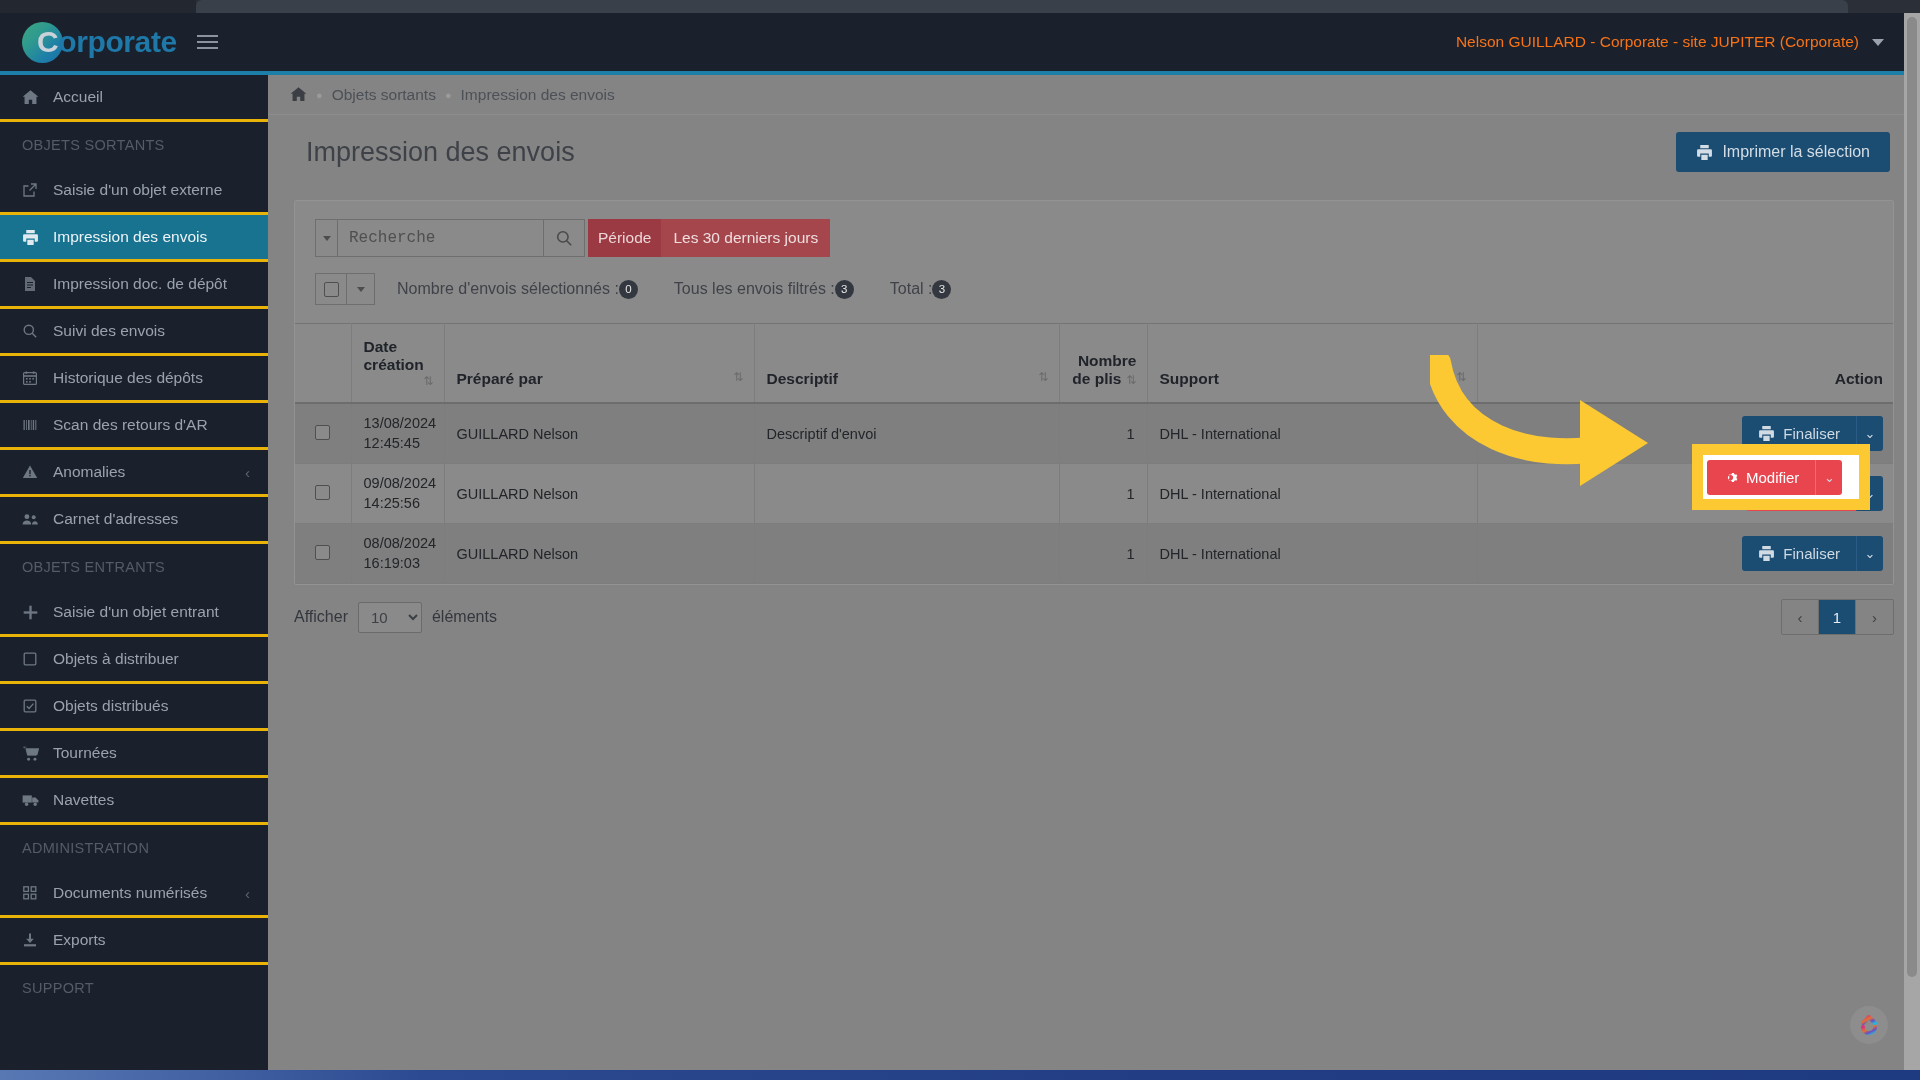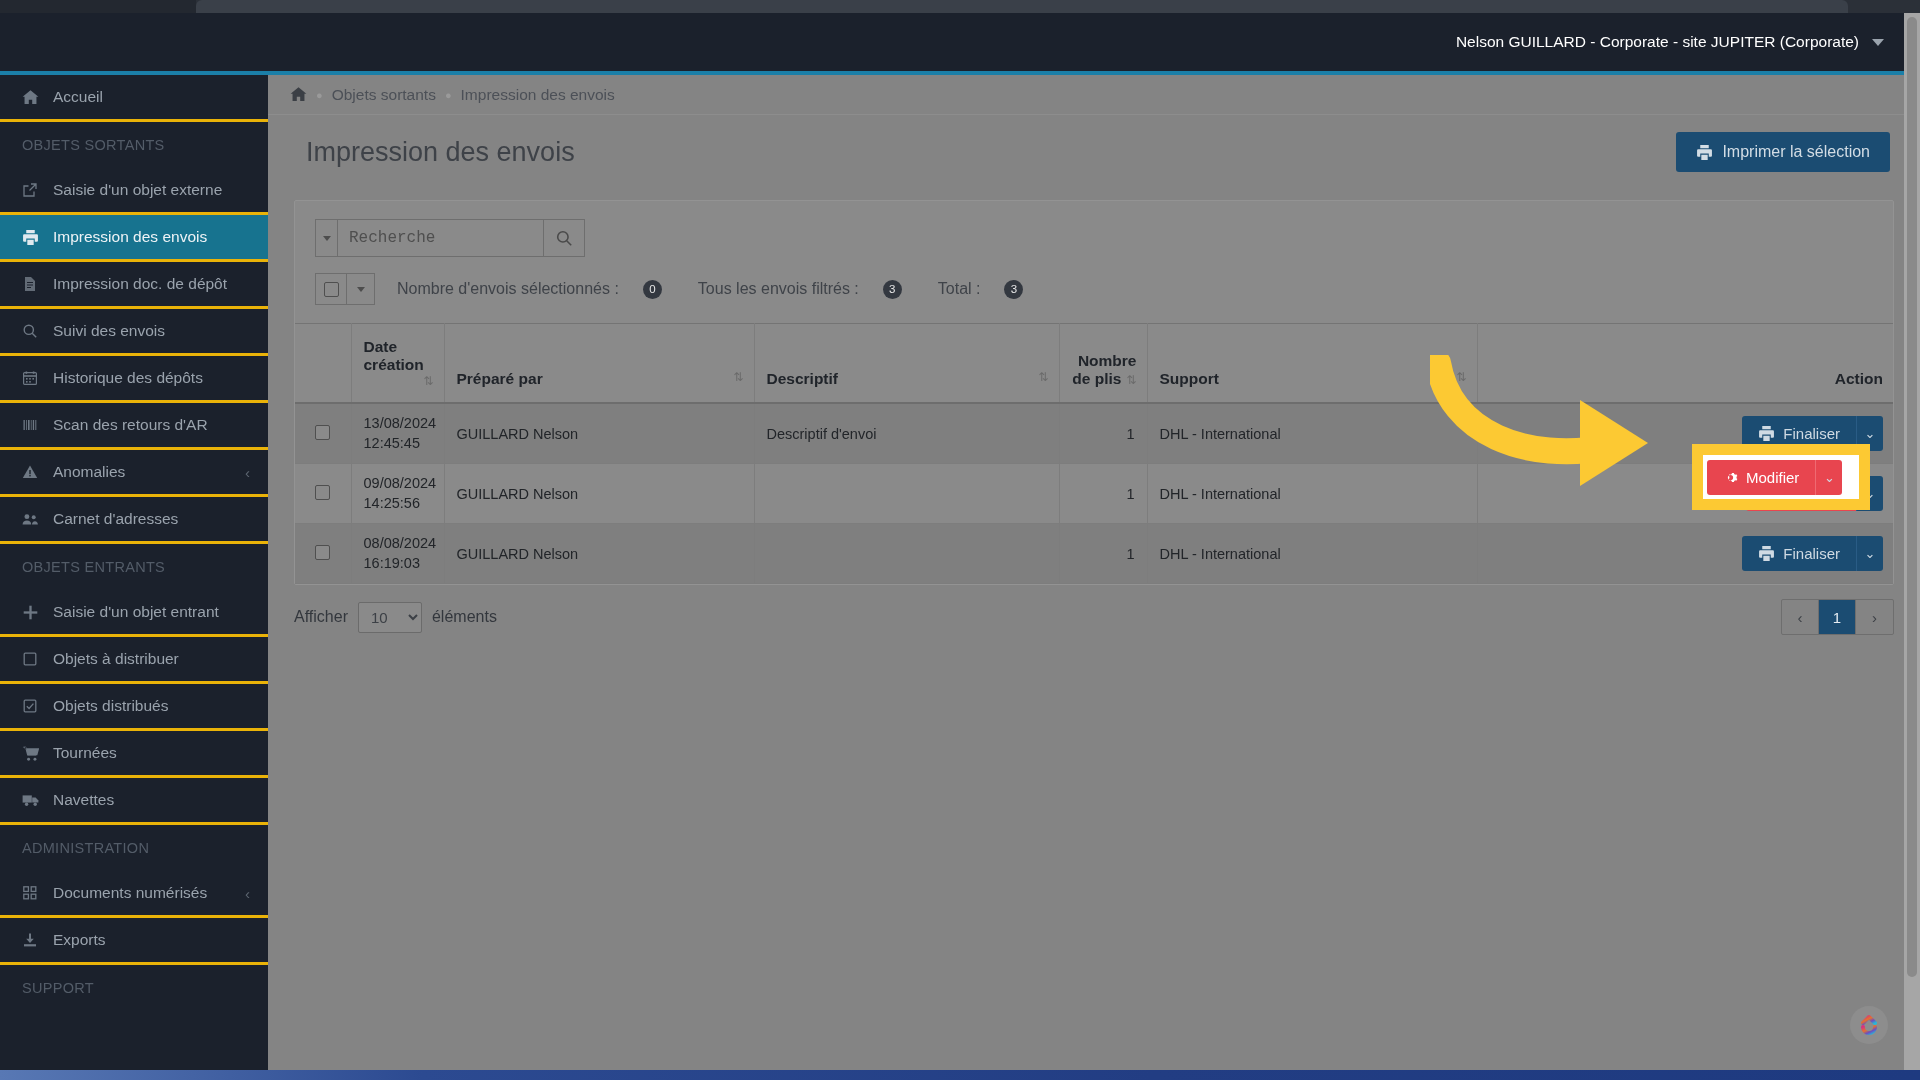--- a/index.html
+++ b/index.html
@@ -36,21 +36,21 @@
   }
   .logo-text {
     font-size: 30px; font-weight: bold; color: #1e78a8; letter-spacing: -0.4px;
     margin-left: -26px; position: relative; z-index: 2;
   }
   .logo-text .cletter { color: #c9d2d8; }
   .burger { margin-left: 20px; display: flex; flex-direction: column; gap: 4px; cursor: pointer; }
   .burger i { display: block; width: 21px; height: 2px; background: #8b939c; }
   .user-menu {
     margin-left: auto; margin-right: 36px; display: flex; align-items: center;
-    color: #ffffff; font-size: 15.5px; gap: 13px; cursor: pointer;
+    color: #f97316; font-size: 15.5px; gap: 13px; cursor: pointer;
   }
   .caret-down {
     width: 0; height: 0; border-left: 6px solid transparent; border-right: 6px solid transparent;
     border-top: 7px solid #9aa3ad;
   }
 
   
   .accent-line {
     position: absolute; left: 0; top: 71px; width: 1920px; height: 4px; background: #1b7fa8;
   }
@@ -146,21 +146,21 @@
   .cbx-cell {
     width: 32px; border: 1px solid #6e6e6e; display: flex; align-items: center; justify-content: center;
   }
   .cbx-cell2 {
     width: 28px; border: 1px solid #6e6e6e; border-left: none; display: flex;
     align-items: center; justify-content: center; cursor: pointer;
   }
   .cbx {
     width: 15px; height: 15px; border: 1px solid #4f4f4f; border-radius: 2px; background: #8a8a8a;
   }
-  .count-item { display: flex; align-items: center; gap: 24px; margin-right: 36px; }
+  .count-item { display: flex; align-items: center; gap: 0; margin-right: 36px; }
   .badge {
     width: 19px; height: 19px; border-radius: 50%; background: #333840; color: #e6e6e6;
     font-size: 11.5px; display: flex; align-items: center; justify-content: center;
   }
 
   
   table.grid { width: 100%; border-collapse: collapse; table-layout: fixed; }
   table.grid thead th {
     background: #8a8a8a; border-top: 1px solid #747474; border-bottom: 2px solid #6d6d6d;
     border-right: 1px solid #7d7d7d;
@@ -240,20 +240,31 @@
 </style>
 </head>
 <body>
 
 <div class="browser-strip">
   <div class="left-dark"></div>
   <div class="tab-shape"></div>
 </div>
 
 <div class="topbar">
+  <div class="logo-wrap">
+    <div class="logo-mark"></div>
+    <div class="logo-text">
+      <span class="cletter">C</span><span id="logo-rest">orporate</span>
+    </div>
+    <div class="burger">
+      <i></i>
+        <i></i>
+        <i></i>
+    </div>
+  </div>
   <div class="user-menu">
     <span>Nelson GUILLARD - Corporate - site JUPITER (Corporate)</span>
     <span class="caret-down"></span>
   </div>
 </div>
 <div class="accent-line"></div>
 
 <div class="sidebar" id="sidebar">
     <div class="nav-item">
       <span class="nico">
@@ -464,20 +475,24 @@
         <div class="sg-caret">
             <span class="tri"></span>
           </div>
         <input class="sg-input" type="text" placeholder="Recherche" style="">
         <div class="sg-btn">
           <svg class="ic" width="18" height="18" viewBox="0 0 16 16" fill="none" stroke="currentColor" stroke-width="1.4">
               <circle cx="7" cy="7" r="4.6"></circle>
               <line x1="10.4" y1="10.4" x2="14.4" y2="14.4"></line>
             </svg>
         </div>
+      </div>
+      <div class="period-tag">
+        <div class="period-label">Période</div>
+        <div class="period-value">Les 30 derniers jours</div>
       </div>
     </div>
 
     <div class="counts-row">
       <div class="cbx-group">
         <div class="cbx-cell">
             <span class="cbx"></span>
           </div>
         <div class="cbx-cell2">
             <span class="tri" style="width:0;height:0;border-left:4px solid transparent;border-right:4px solid transparent;border-top:5px solid #4d4d4d;display:block"></span>

